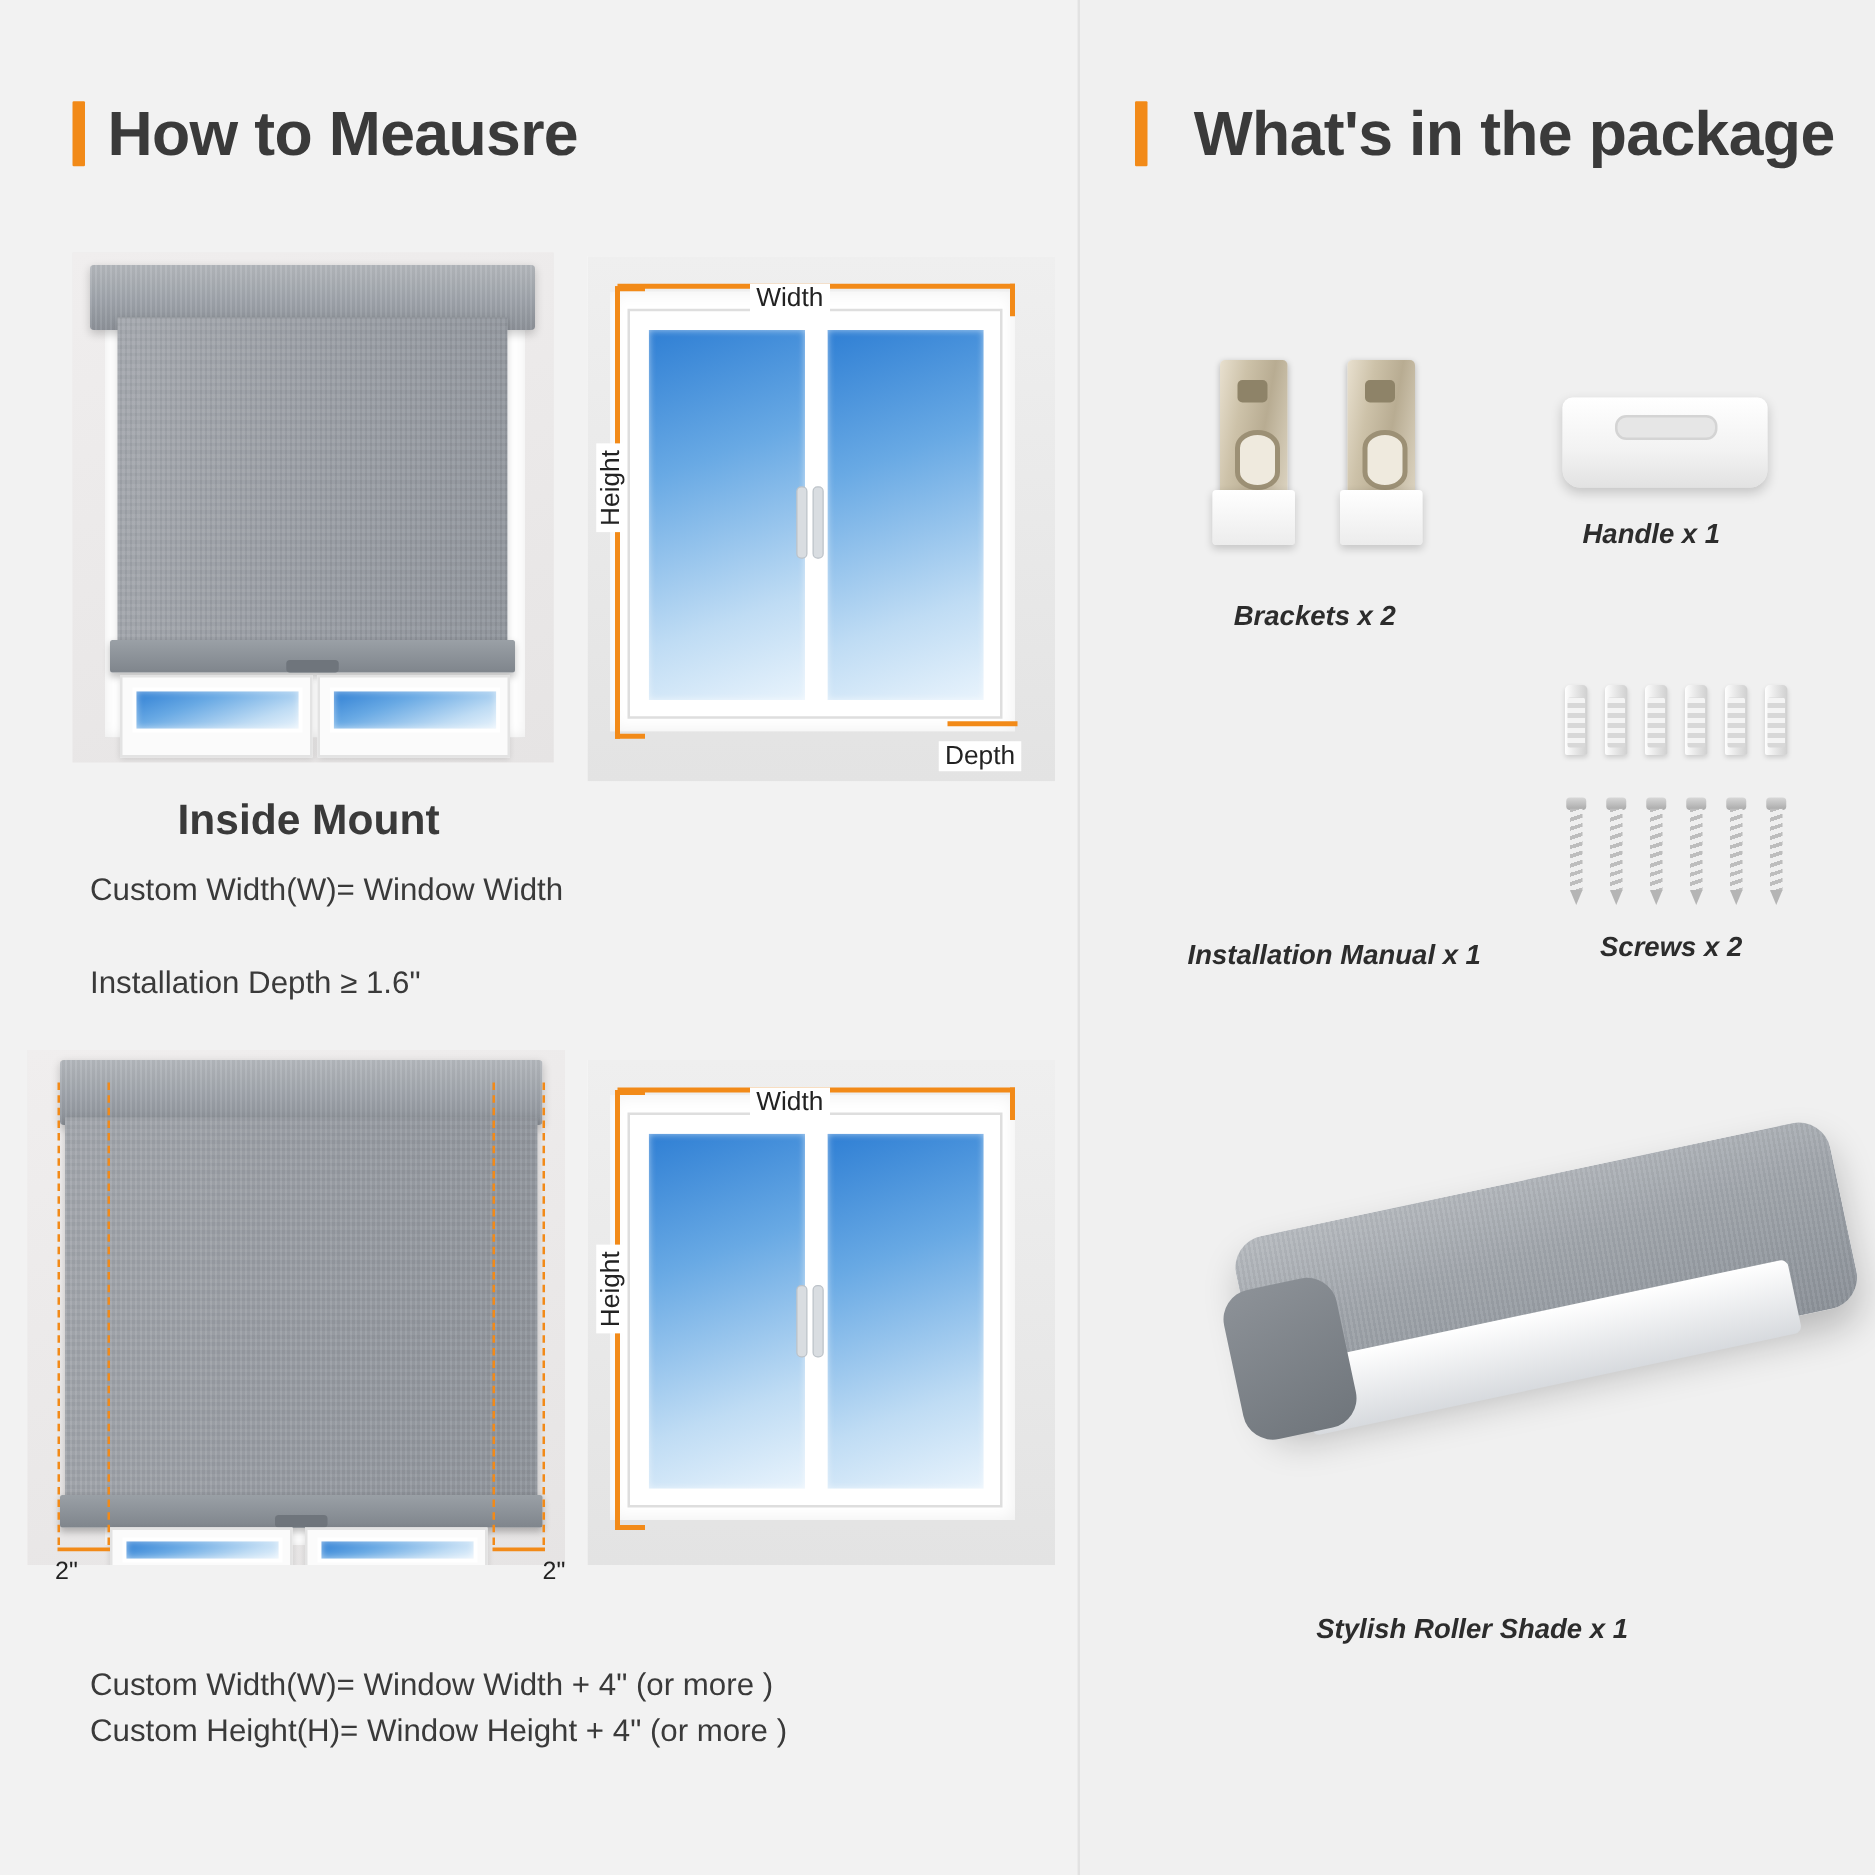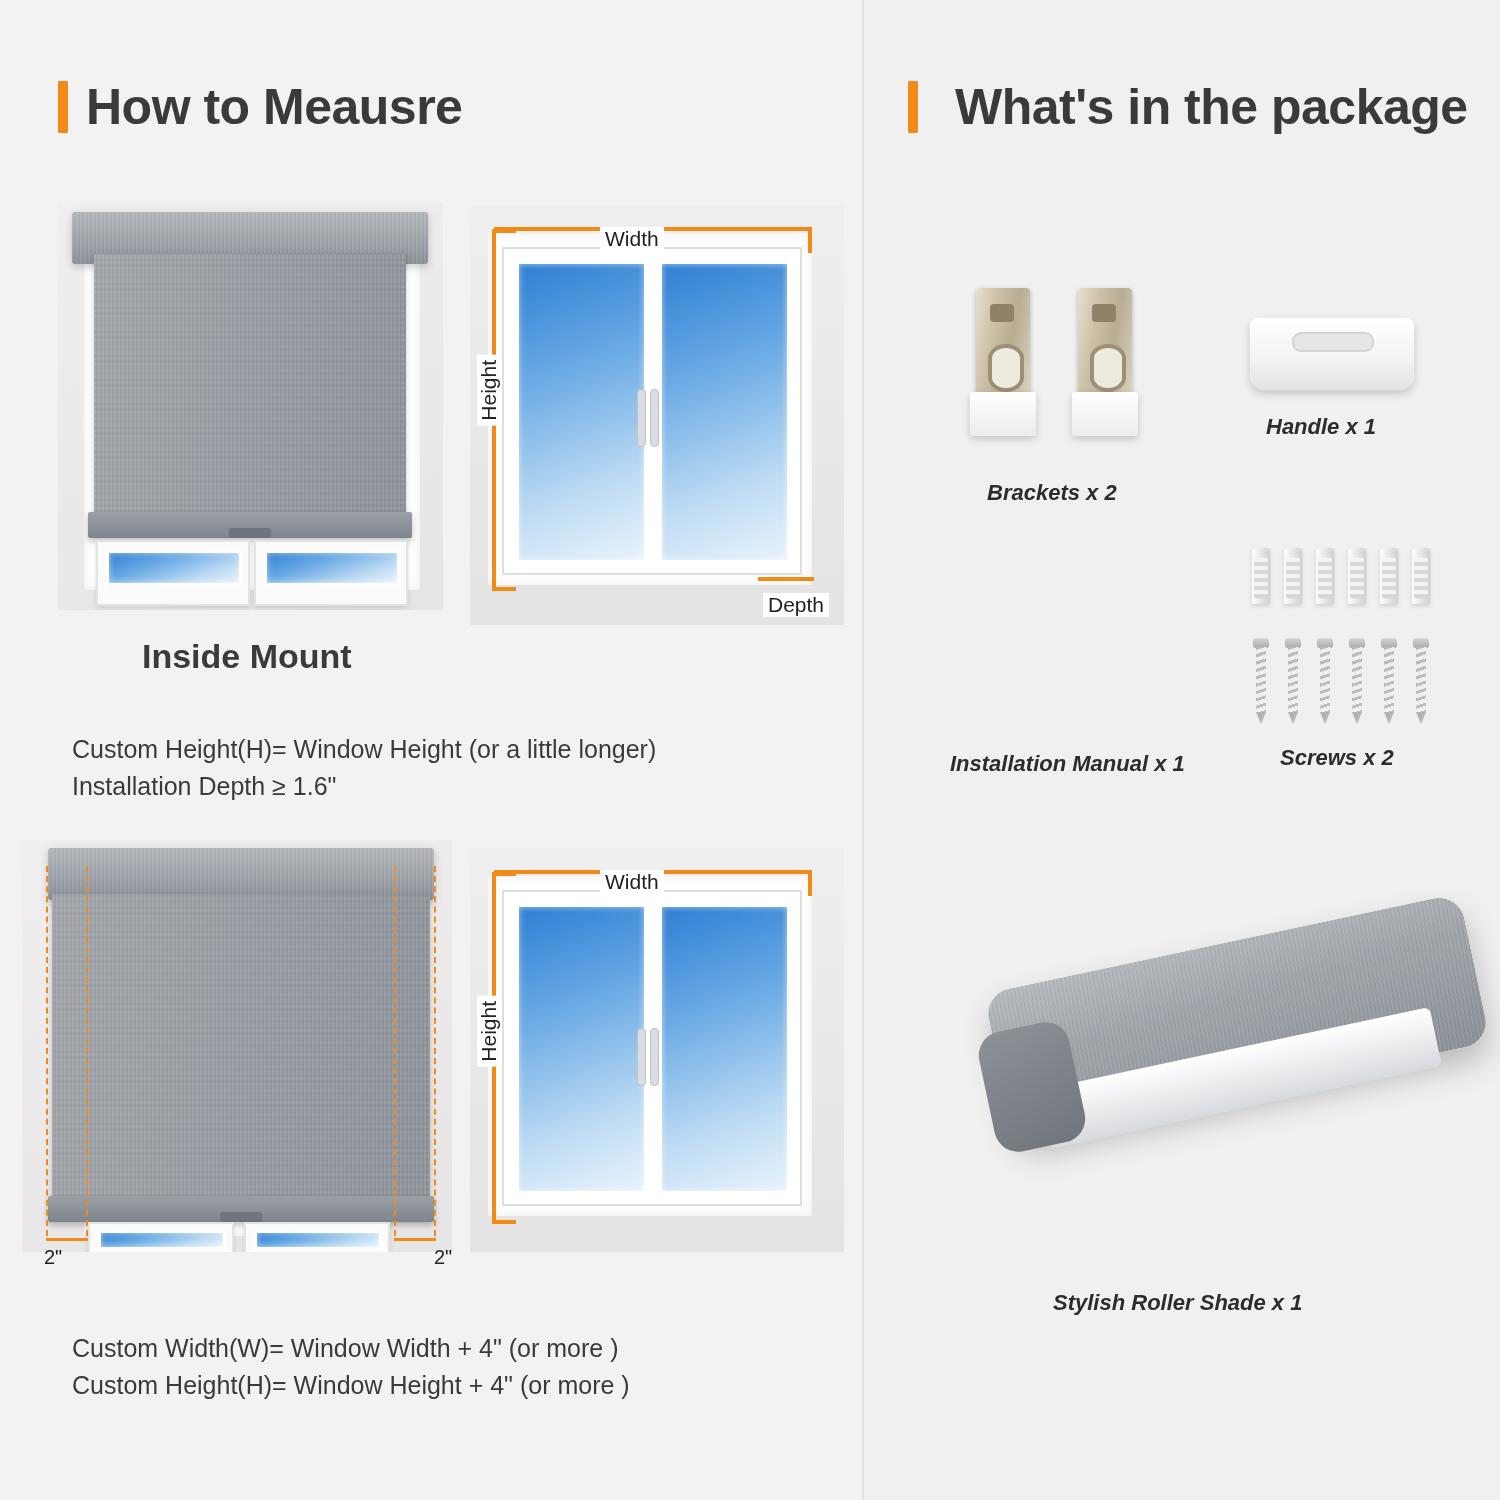--- a/index.html
+++ b/index.html
@@ -410,25 +410,25 @@
 
     <div class="measure-line" style="left:22px; top:24px; width:4px; height:362px;"></div>
     <div class="measure-line" style="left:22px; top:24px; width:24px; height:4px;"></div>
     <div class="measure-line" style="left:22px; top:382px; width:24px; height:4px;"></div>
     <div class="measure-line" style="left:24px; top:22px; width:318px; height:4px;"></div>
     <div class="measure-line" style="left:338px; top:22px; width:4px; height:26px;"></div>
     <div class="measure-line" style="left:288px; top:372px; width:56px; height:4px;"></div>
 
     <div class="measure-label" style="left:130px; top:22px;">Width</div>
     <div class="measure-label vertical" style="left:7px; top:150px;">Height</div>
-    <div class="measure-label" style="left:293px; top:388px;">Depth</div>
+    <div class="measure-label" style="left:281px; top:388px;">Depth</div>
   </div>
 
   <div class="mount-title" style="left:142px; top:637px;">Inside Mount</div>
-  <div class="spec-line" style="left:72px; top:735px;">Custom Height(H)= Window Height (or a little longer)</div>
+  <div class="spec-line" style="left:72px; top:698px;">Custom Width(W)= Window Width</div>
   <div class="spec-line" style="left:72px; top:772px;">Installation Depth ≥ 1.6"</div>
 
   <div class="shade-photo" style="left:22px; top:840px; width:430px; height:412px;">
     <div class="wall"></div>
     <div class="recess" style="left:62px; top:38px; width:300px; height:358px;"></div>
     <div class="headrail" style="left:26px; top:8px; width:386px; height:52px;"></div>
     <div class="fabric" style="left:30px; top:54px; width:378px; height:306px;"></div>
     <div class="bottomrail" style="left:26px; top:356px; width:386px; height:26px;"></div>
     <div class="sash" style="left:66px; top:382px; width:142px; height:36px;">
       <div class="glasspane" style="left:8px; top:6px; width:122px; height:14px;"></div>

